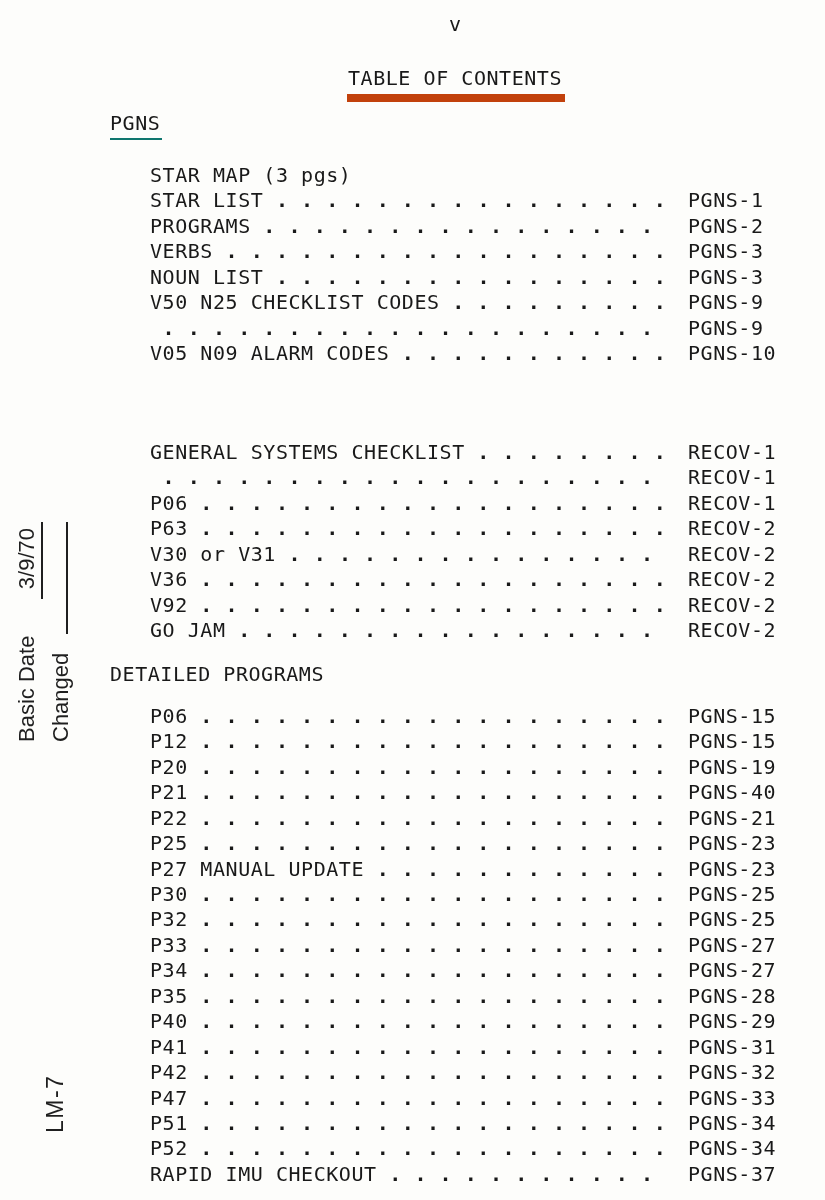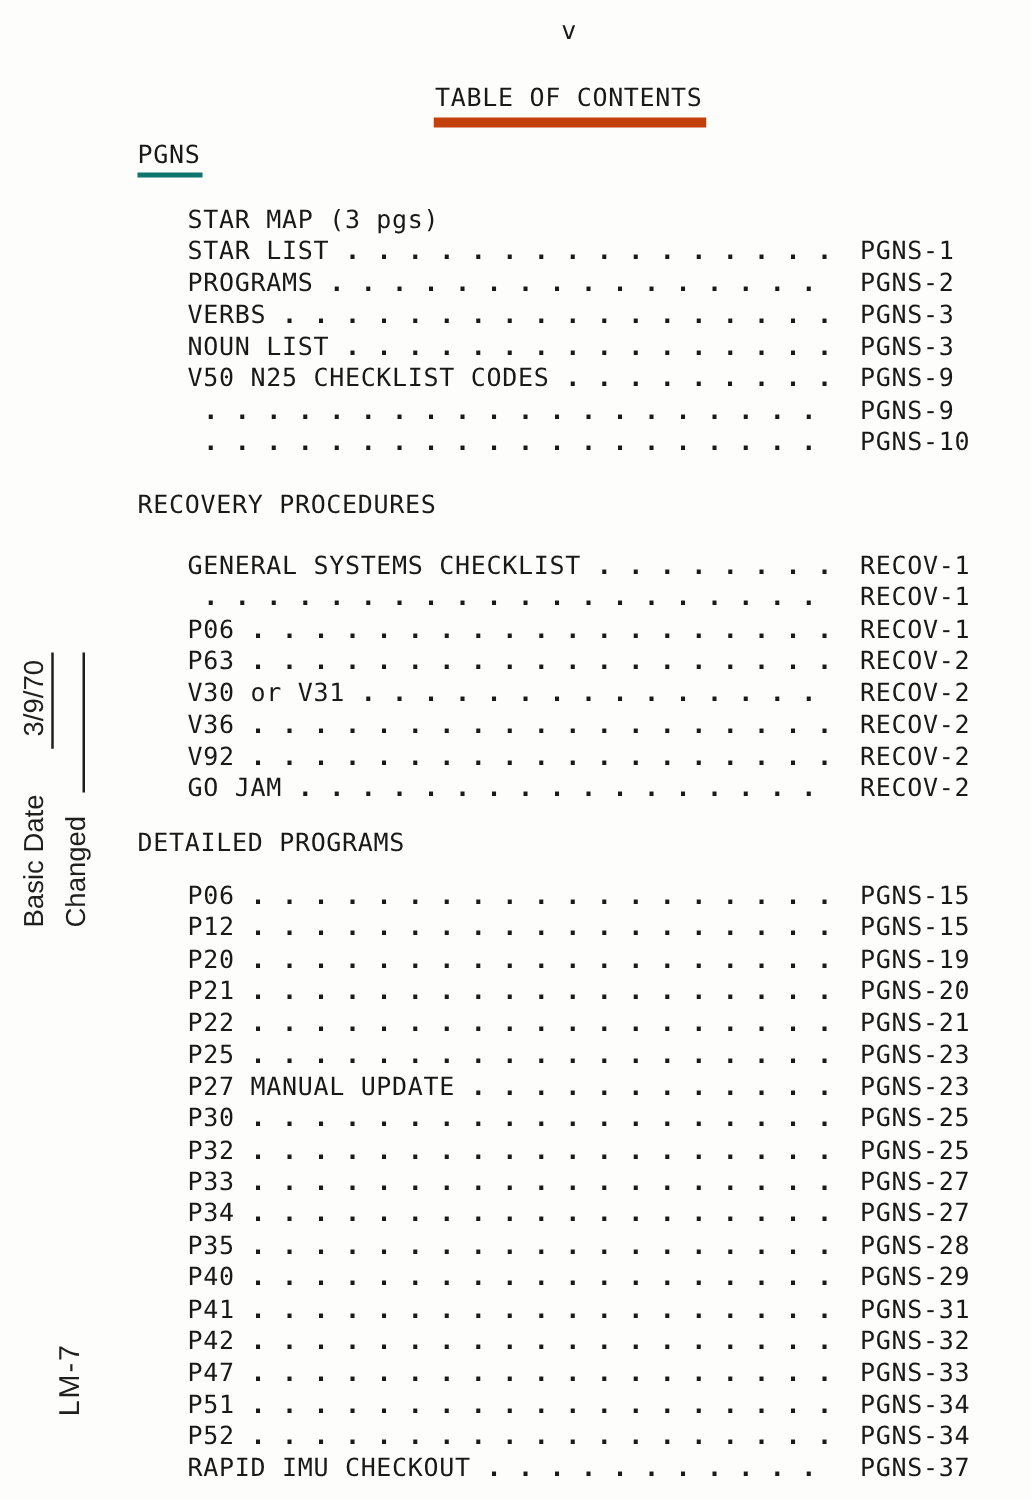--- a/index.html
+++ b/index.html
@@ -17,27 +17,27 @@
   
   #toctitle{
     position:absolute;left:347px;top:66px;
     border-bottom:8px solid #c2410c;padding:0 3px 4px 1px;
   }
   
   .sec-head{position:absolute;left:110px}
   #sh0{top:111px}
   #sh1{top:391px}
   #sh2{top:662px}
-  .hu{display:inline-block;border-bottom:4px solid #0f766e;padding:0 2px 3px 0}
+  .hu{display:inline-block;border-bottom:2px solid #0f766e;padding:0 2px 3px 0}
   
   .list{position:absolute;left:150px;width:640px}
   #sl0{top:163px}
   #sl1{top:440px}
   #sl2{top:704px}
-  .row{display:flex;align-items:center;height:25.45px;line-height:25.45px}
+  .row{display:flex;align-items:flex-end;height:25.45px;line-height:25.45px}
   .t{white-space:pre;flex:0 0 auto}
   .l{
     flex:1 1 auto;overflow:hidden;white-space:pre;
     margin-right:22px;font-weight:700;
   }
   .p{flex:0 0 102px;white-space:pre}
   
   .side{
     position:absolute;left:14px;top:742px;width:220px;
     transform:rotate(-90deg);transform-origin:0 0;
@@ -99,28 +99,26 @@
       <div class="row">
     <span class="t">V50 N25 CHECKLIST CODES</span>
     <span class="l"> . . . . . . . . . . . . . . . . . . . . . . . . . . . . . . . . . . . . . . . . . . . . . . . .</span>
     <span class="p">PGNS-9</span>
   </div>
       <div class="row">
     <span class="l"> . . . . . . . . . . . . . . . . . . . . . . . . . . . . . . . . . . . . . . . . . . . . . . . .</span>
     <span class="p">PGNS-9</span>
   </div>
       <div class="row">
+    <span class="t">V05 N09 ALARM CODES</span>
     <span class="l"> . . . . . . . . . . . . . . . . . . . . . . . . . . . . . . . . . . . . . . . . . . . . . . . .</span>
     <span class="p">PGNS-10</span>
   </div>
     </div>
 
-  <div id="sh1" class="sec-head mono">
-    <span>RECOVERY PROCEDURES</span>
-  </div>
   <div id="sl1" class="list mono">
       <div class="row">
     <span class="t">GENERAL SYSTEMS CHECKLIST</span>
     <span class="l"> . . . . . . . . . . . . . . . . . . . . . . . . . . . . . . . . . . . . . . . . . . . . . . . .</span>
     <span class="p">RECOV-1</span>
   </div>
       <div class="row">
     <span class="l"> . . . . . . . . . . . . . . . . . . . . . . . . . . . . . . . . . . . . . . . . . . . . . . . .</span>
     <span class="p">RECOV-1</span>
   </div>
@@ -171,21 +169,21 @@
     <span class="p">PGNS-15</span>
   </div>
       <div class="row">
     <span class="t">P20</span>
     <span class="l"> . . . . . . . . . . . . . . . . . . . . . . . . . . . . . . . . . . . . . . . . . . . . . . . .</span>
     <span class="p">PGNS-19</span>
   </div>
       <div class="row">
     <span class="t">P21</span>
     <span class="l"> . . . . . . . . . . . . . . . . . . . . . . . . . . . . . . . . . . . . . . . . . . . . . . . .</span>
-    <span class="p">PGNS-20</span>
+    <span class="p">PGNS-40</span>
   </div>
       <div class="row">
     <span class="t">P22</span>
     <span class="l"> . . . . . . . . . . . . . . . . . . . . . . . . . . . . . . . . . . . . . . . . . . . . . . . .</span>
     <span class="p">PGNS-21</span>
   </div>
       <div class="row">
     <span class="t">P25</span>
     <span class="l"> . . . . . . . . . . . . . . . . . . . . . . . . . . . . . . . . . . . . . . . . . . . . . . . .</span>
     <span class="p">PGNS-23</span>

